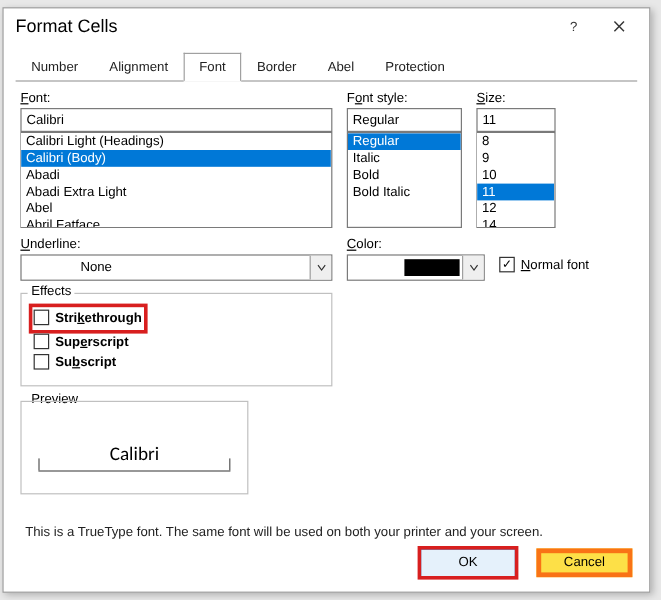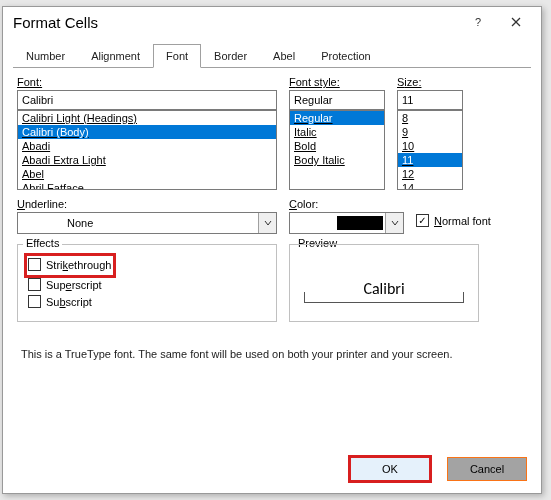--- a/index.html
+++ b/index.html
@@ -7,21 +7,21 @@
 .dialog { width: 540px; height: 488px; background: #fff; border: 1px solid #999; box-shadow: 2px 2px 6px rgba(0,0,0,0.25); position: relative; }
 .titlebar { height: 30px; display: flex; align-items: center; padding: 0 6px 0 10px; }
 .titlebar-title { flex: 1; font-size: 15px; }
 .titlebar-btn { width: 38px; height: 24px; display: flex; align-items: center; justify-content: center; color: #333; }
 .titlebar-btn svg { width: 10px; height: 10px; }
 .tabs { display: flex; padding: 6px 24px 0 10px; border-bottom: none; }
 .tab { padding: 5px 12px; border: 1px solid transparent; position: relative; top: 1px; color: #222; }
 .tab.active { border: 1px solid #a0a0a0; border-bottom: 1px solid #fff; background: #fff; }
 .tab-underline { border-top: 1px solid #a0a0a0; margin: 0 10px; }
 .body { padding: 8px 14px 0 14px; }
-.row1 { display: flex; gap: 12px; text-decoration: underline; }
+.row1 { display: flex; gap: 12px; }
 .col-font { flex: 0 0 260px; }
 .col-style { flex: 0 0 96px; }
 .col-size { flex: 0 0 66px; }
 .lbl { display: block; margin-bottom: 2px; }
 .u { text-decoration: underline; }
 .txtbox { width: 100%; height: 20px; border: 1px solid #7a7a7a; padding: 2px 4px; background: #fff; }
 .listbox { width: 100%; height: 80px; border: 1px solid #7a7a7a; overflow-y: scroll; background: #fff; margin-top: 0; }
 .listbox .item { padding: 1px 4px; white-space: nowrap; }
 .listbox .item.sel { background: #0078d7; color: #fff; }
 .listbox.size { height: 80px; }
@@ -30,33 +30,33 @@
 .col-color { flex: 0 0 115px; }
 .col-normal { flex: 1; padding-top: 16px; }
 .combo { width: 100%; height: 22px; border: 1px solid #7a7a7a; display: flex; align-items: center; background: #fff; padding-left: 45px; }
 .combo .val { flex: 1; padding: 0 4px; }
 .combo .swatch { flex:1; margin: 2px; height: 14px; background: #000; }
 .combo .arrow { width: 18px; height: 100%; border-left: 1px solid #a0a0a0; display:flex; align-items:center; justify-content:center; background: #efefef; }
 .combo .arrow svg { width:8px; height:8px; }
 .chk { display: flex; align-items: center; gap: 5px; }
 .chk .box { width: 13px; height: 13px; border: 1px solid #333; display:flex; align-items:center; justify-content:center; background:#fff; }
 .chk .box.checked::after { content:"✓"; font-size:10px; line-height:10px; }
-.row3 { display:flex; gap: 12px; margin-top: 10px; }
+.row3 { display:flex; gap: 12px; margin-top: 10px; flex-direction: column; }
 .group { position: relative; }
 .group-label { position:absolute; top:-7px; left:6px; background:#fff; padding:0 3px; font-size:11px; }
-.effects-box { width: 260px; height: 78px; border:1px solid #c0c0c0; padding: 10px 8px 6px 8px; }
+.effects-box { width: 260px; height: 78px; border:1px solid #c0c0c0; padding: 10px 8px 6px 8px; font-weight: bold; }
 .effects-box .chk { margin: 2px 0 4px 2px; }
 .preview-box { width: 190px; height: 78px; border:1px solid #c0c0c0; position:relative; }
 .preview-inner { position:absolute; left:14px; right:14px; top: 28px; height: 30px; border-bottom:1px solid #555; display:flex; align-items:flex-end; justify-content:center; }
 .preview-inner::before, .preview-inner::after { content:""; position:absolute; bottom:0; width:1px; height:10px; background:#555; }
 .preview-inner::before { left:0; } .preview-inner::after { right:0; }
 .preview-text { font-family: Calibri, sans-serif; font-size: 16px; padding-bottom:4px; }
 .hint { margin: 26px 4px 0 4px; font-size: 11px; color:#222; }
 .footer { position:absolute; right: 14px; bottom: 12px; display:flex; gap: 17px; }
-.btn { width: 80px; height: 24px; border:1px solid #f97316; background:#a3a3a3; display:flex; align-items:center; justify-content:center; }
+.btn { width: 80px; height: 24px; border:4px solid #f97316; background:#fde047; display:flex; align-items:center; justify-content:center; }
 .btn.default { border:1px solid #0078d7; background:#e5f1fb; }
 .hl-red { outline: 3px solid #d81f1f; outline-offset: -1px; }
 .strike-hl { display:inline-block; padding: 1px 3px 1px 0; }
 </style>
 </head>
 <body>
 
 <div class="dialog">
   <div class="titlebar">
     <div class="titlebar-title">Format Cells</div>
@@ -97,21 +97,21 @@
           <div class="item">Abril Fatface</div>
         </div>
       </div>
       <div class="col-style">
         <label class="lbl">F<span class="u">o</span>nt style:</label>
         <input class="txtbox" value="Regular" style="">
         <div class="listbox">
           <div class="item sel">Regular</div>
           <div class="item">Italic</div>
           <div class="item">Bold</div>
-          <div class="item">Body Italic</div>
+          <div class="item">Bold Italic</div>
         </div>
       </div>
       <div class="col-size">
         <label class="lbl"><span class="u">S</span>ize:</label>
         <input class="txtbox" value="11" style="">
         <div class="listbox size">
           <div class="item">8</div>
           <div class="item">9</div>
           <div class="item">10</div>
           <div class="item sel">11</div>

